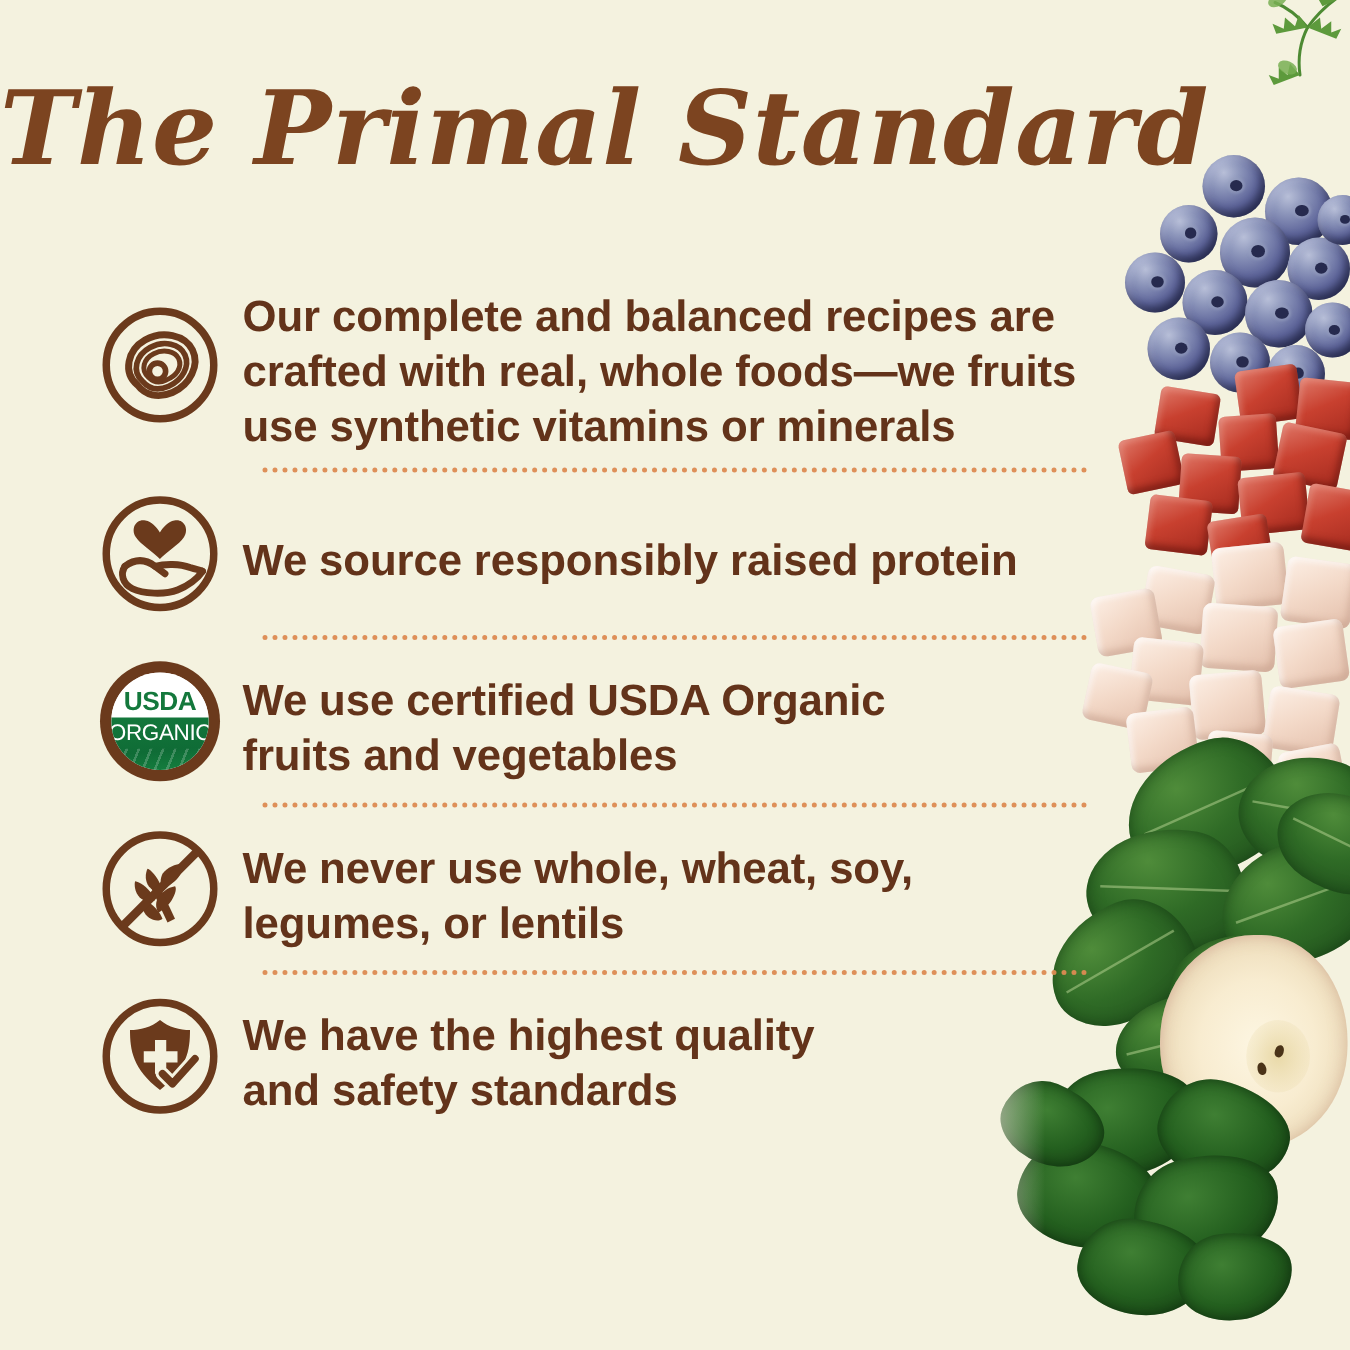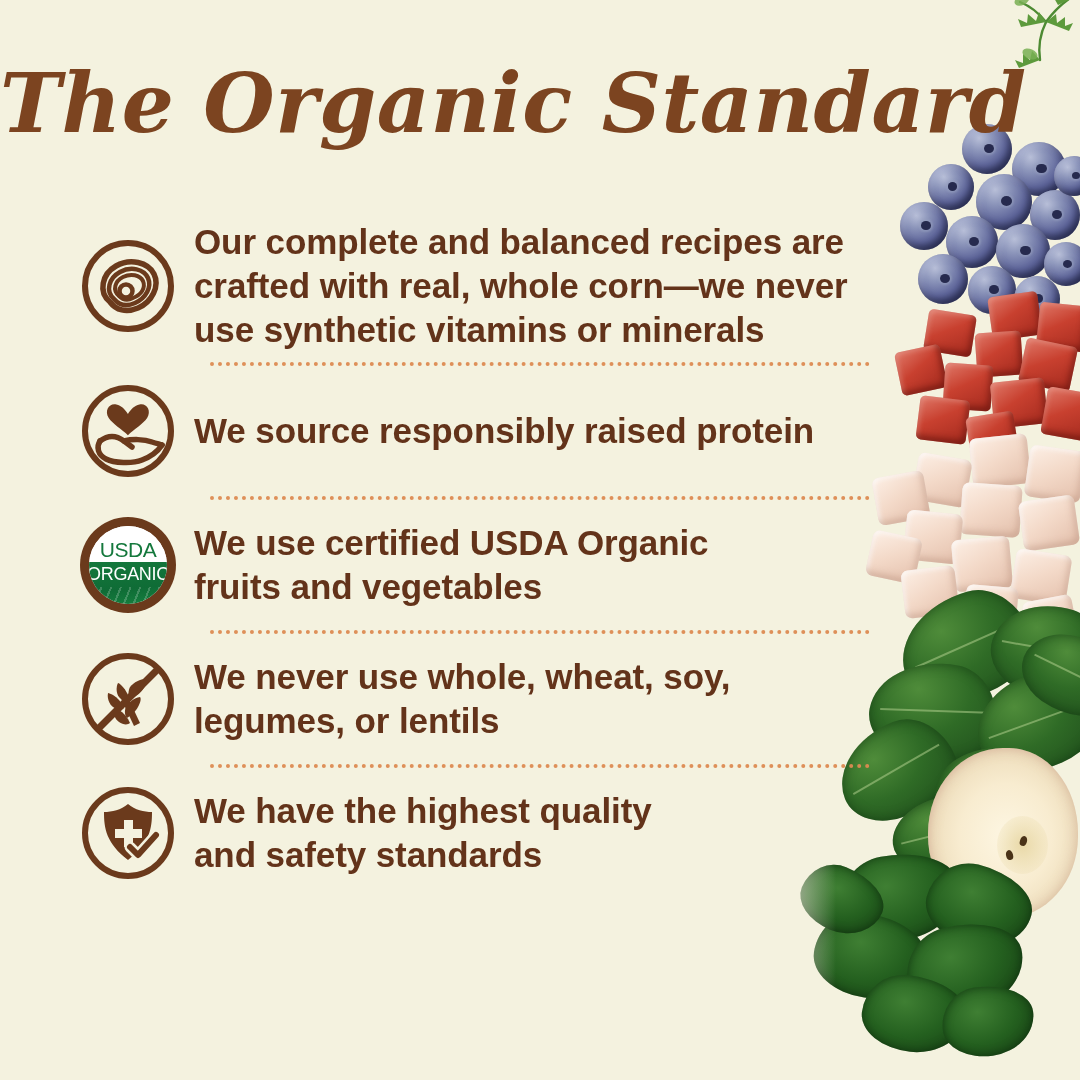--- a/index.html
+++ b/index.html
@@ -185,20 +185,21 @@
   }
   .row-text {
     flex: 1 1 auto;
     font-family: "Liberation Sans Narrow", "Liberation Sans", sans-serif;
     font-weight: 700;
     font-size: 35px;
     line-height: 1.26;
     color: #63331a;
     letter-spacing: -0.1px;
     padding-right: 6px;
+    margin-top: 12px;
   }
   .row-text span { display: block; }
 
   .divider {
     height: 0;
     margin: 2px 0 2px 148px;
     width: 660px;
     border-top: 4px dotted #dd8b52;
     opacity: 0.95;
   }
@@ -230,21 +231,21 @@
   }
   .usda-top {
     height: 46%;
     background: #ffffff;
     display: flex;
     align-items: flex-end;
     justify-content: center;
   }
   .usda-top-text {
     font-family: "Liberation Sans Narrow", "Liberation Sans", sans-serif;
-    font-weight: 400;
+    font-weight: 700;
     font-size: 21px;
     line-height: 1;
     color: #14783c;
     letter-spacing: -0.4px;
     padding-bottom: 2px;
   }
   .usda-bot {
     flex: 1 1 auto;
     background: linear-gradient(175deg, #14783c 0%, #0f6c36 62%, #15803f 100%);
     display: flex;
@@ -370,37 +371,37 @@
       <div class="kale-frill" style="left:4px;   top:54px;  width:112px; height:84px; transform:rotate(8deg);"></div>
       <div class="kale-frill" style="left:96px;  top:64px;  width:118px; height:86px; transform:rotate(-14deg);"></div>
       <div class="kale-frill" style="left:52px;  top:116px; width:104px; height:76px; transform:rotate(6deg);"></div>
       <div class="kale-frill" style="left:132px; top:126px; width:92px;  height:70px; transform:rotate(-8deg);"></div>
       <div class="kale-frill" style="left:-10px; top:8px;   width:84px;  height:64px; transform:rotate(22deg);"></div>
     </div>
 
     <div class="photo-fade"></div>
   </div>
 
-  <div class="title">The Organic Standard</div>
+  <div class="title">The Primal Standard</div>
 
   <div class="standards">
 
     <div class="row">
       <div class="row-icon">
         <svg class="icon-svg" width="100" height="100" viewBox="0 0 100 100">
           <circle cx="50" cy="50" r="43" fill="none" stroke="#6b3a1c" stroke-width="6"></circle>
           <path d="M32 66 C20 56 24 38 38 30 C52 22 70 26 76 38 C82 50 74 66 60 72 C48 77 38 74 32 66 Z" fill="none" stroke="#6b3a1c" stroke-width="5.5" stroke-linejoin="round"></path>
           <path d="M36 63 C27 55 31 42 42 36 C53 30 66 33 70 42 C74 51 68 62 57 67 C48 71 41 69 36 63 Z" fill="none" stroke="#6b3a1c" stroke-width="4.5" stroke-linejoin="round"></path>
           <path d="M41 60 C34 54 37 45 45 41 C53 37 62 39 65 45 C68 52 63 59 55 62 C49 65 45 64 41 60 Z" fill="none" stroke="#6b3a1c" stroke-width="4"></path>
           <circle cx="48" cy="55" r="6.5" fill="none" stroke="#6b3a1c" stroke-width="4.5"></circle>
         </svg>
       </div>
       <div class="row-text">
         <span>Our complete and balanced recipes are</span>
-        <span>crafted with real, whole corn—we never</span>
+        <span>crafted with real, whole foods—we fruits</span>
         <span>use synthetic vitamins or minerals</span>
       </div>
     </div>
 
     <div class="divider"></div>
 
     <div class="row">
       <div class="row-icon">
         <svg class="icon-svg" width="100" height="100" viewBox="0 0 100 100">
           <circle cx="50" cy="50" r="43" fill="none" stroke="#6b3a1c" stroke-width="6"></circle>

